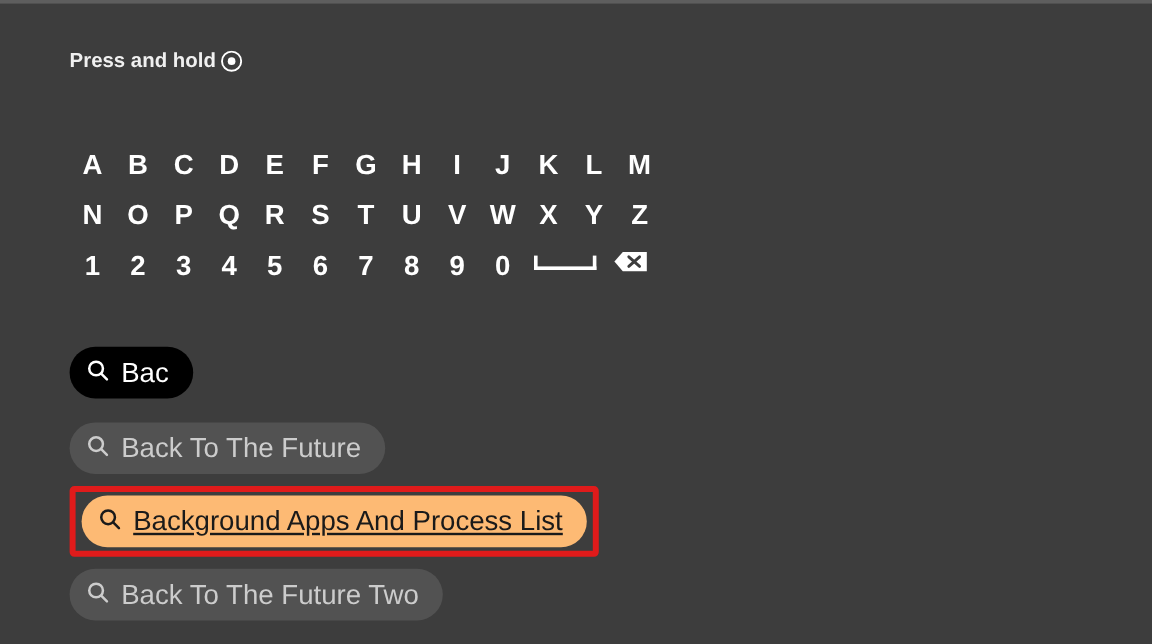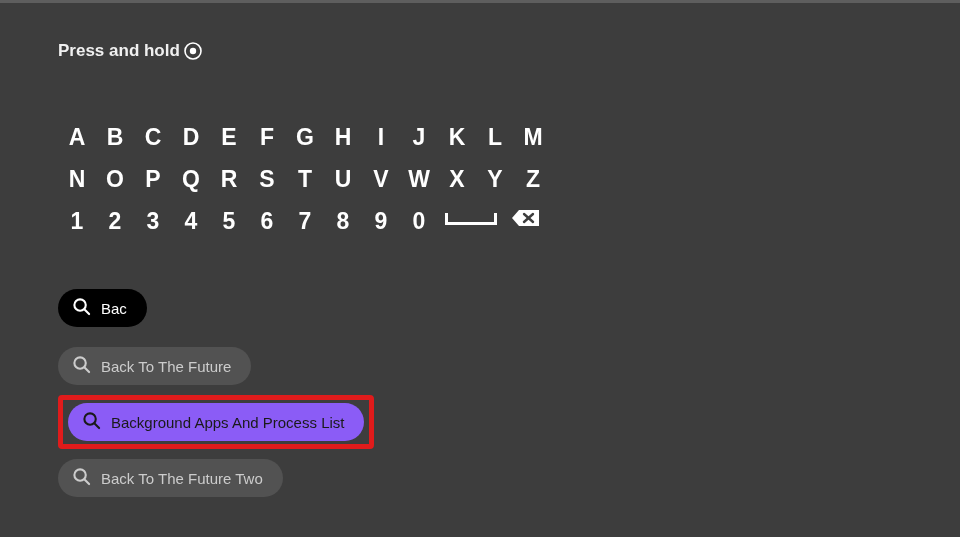--- a/index.html
+++ b/index.html
@@ -83,43 +83,44 @@
       flex-direction: column;
       gap: 10px;
       align-items: flex-start;
     }
     .pill {
       border-radius: 24px;
       padding: 8px 20px 8px 14px;
       display: inline-flex;
       align-items: center;
       gap: 10px;
-      font-size: 15px;
+      font-size: 23px;
       cursor: pointer;
     }
     .pill-query {
       background-color: #000000;
       color: #ffffff;
       font-weight: 500;
     }
     .pill-default {
       background-color: #525252;
       color: #cccccc;
       font-weight: 400;
     }
     .pill-highlighted-wrapper {
       border: 5px solid #e01b1b;
       border-radius: 4px;
       padding: 3px 5px;
       display: inline-block;
     }
     .pill-highlighted {
-      background-color: #8b5cf6;
+      background-color: #fdba74;
       color: #1a1a1a;
       font-weight: 500;
+      text-decoration: underline;
     }
     .search-icon {
       flex-shrink: 0;
     }
   </style>
 </head>
 <body>
 
 <div class="content">
   <div class="hint">

